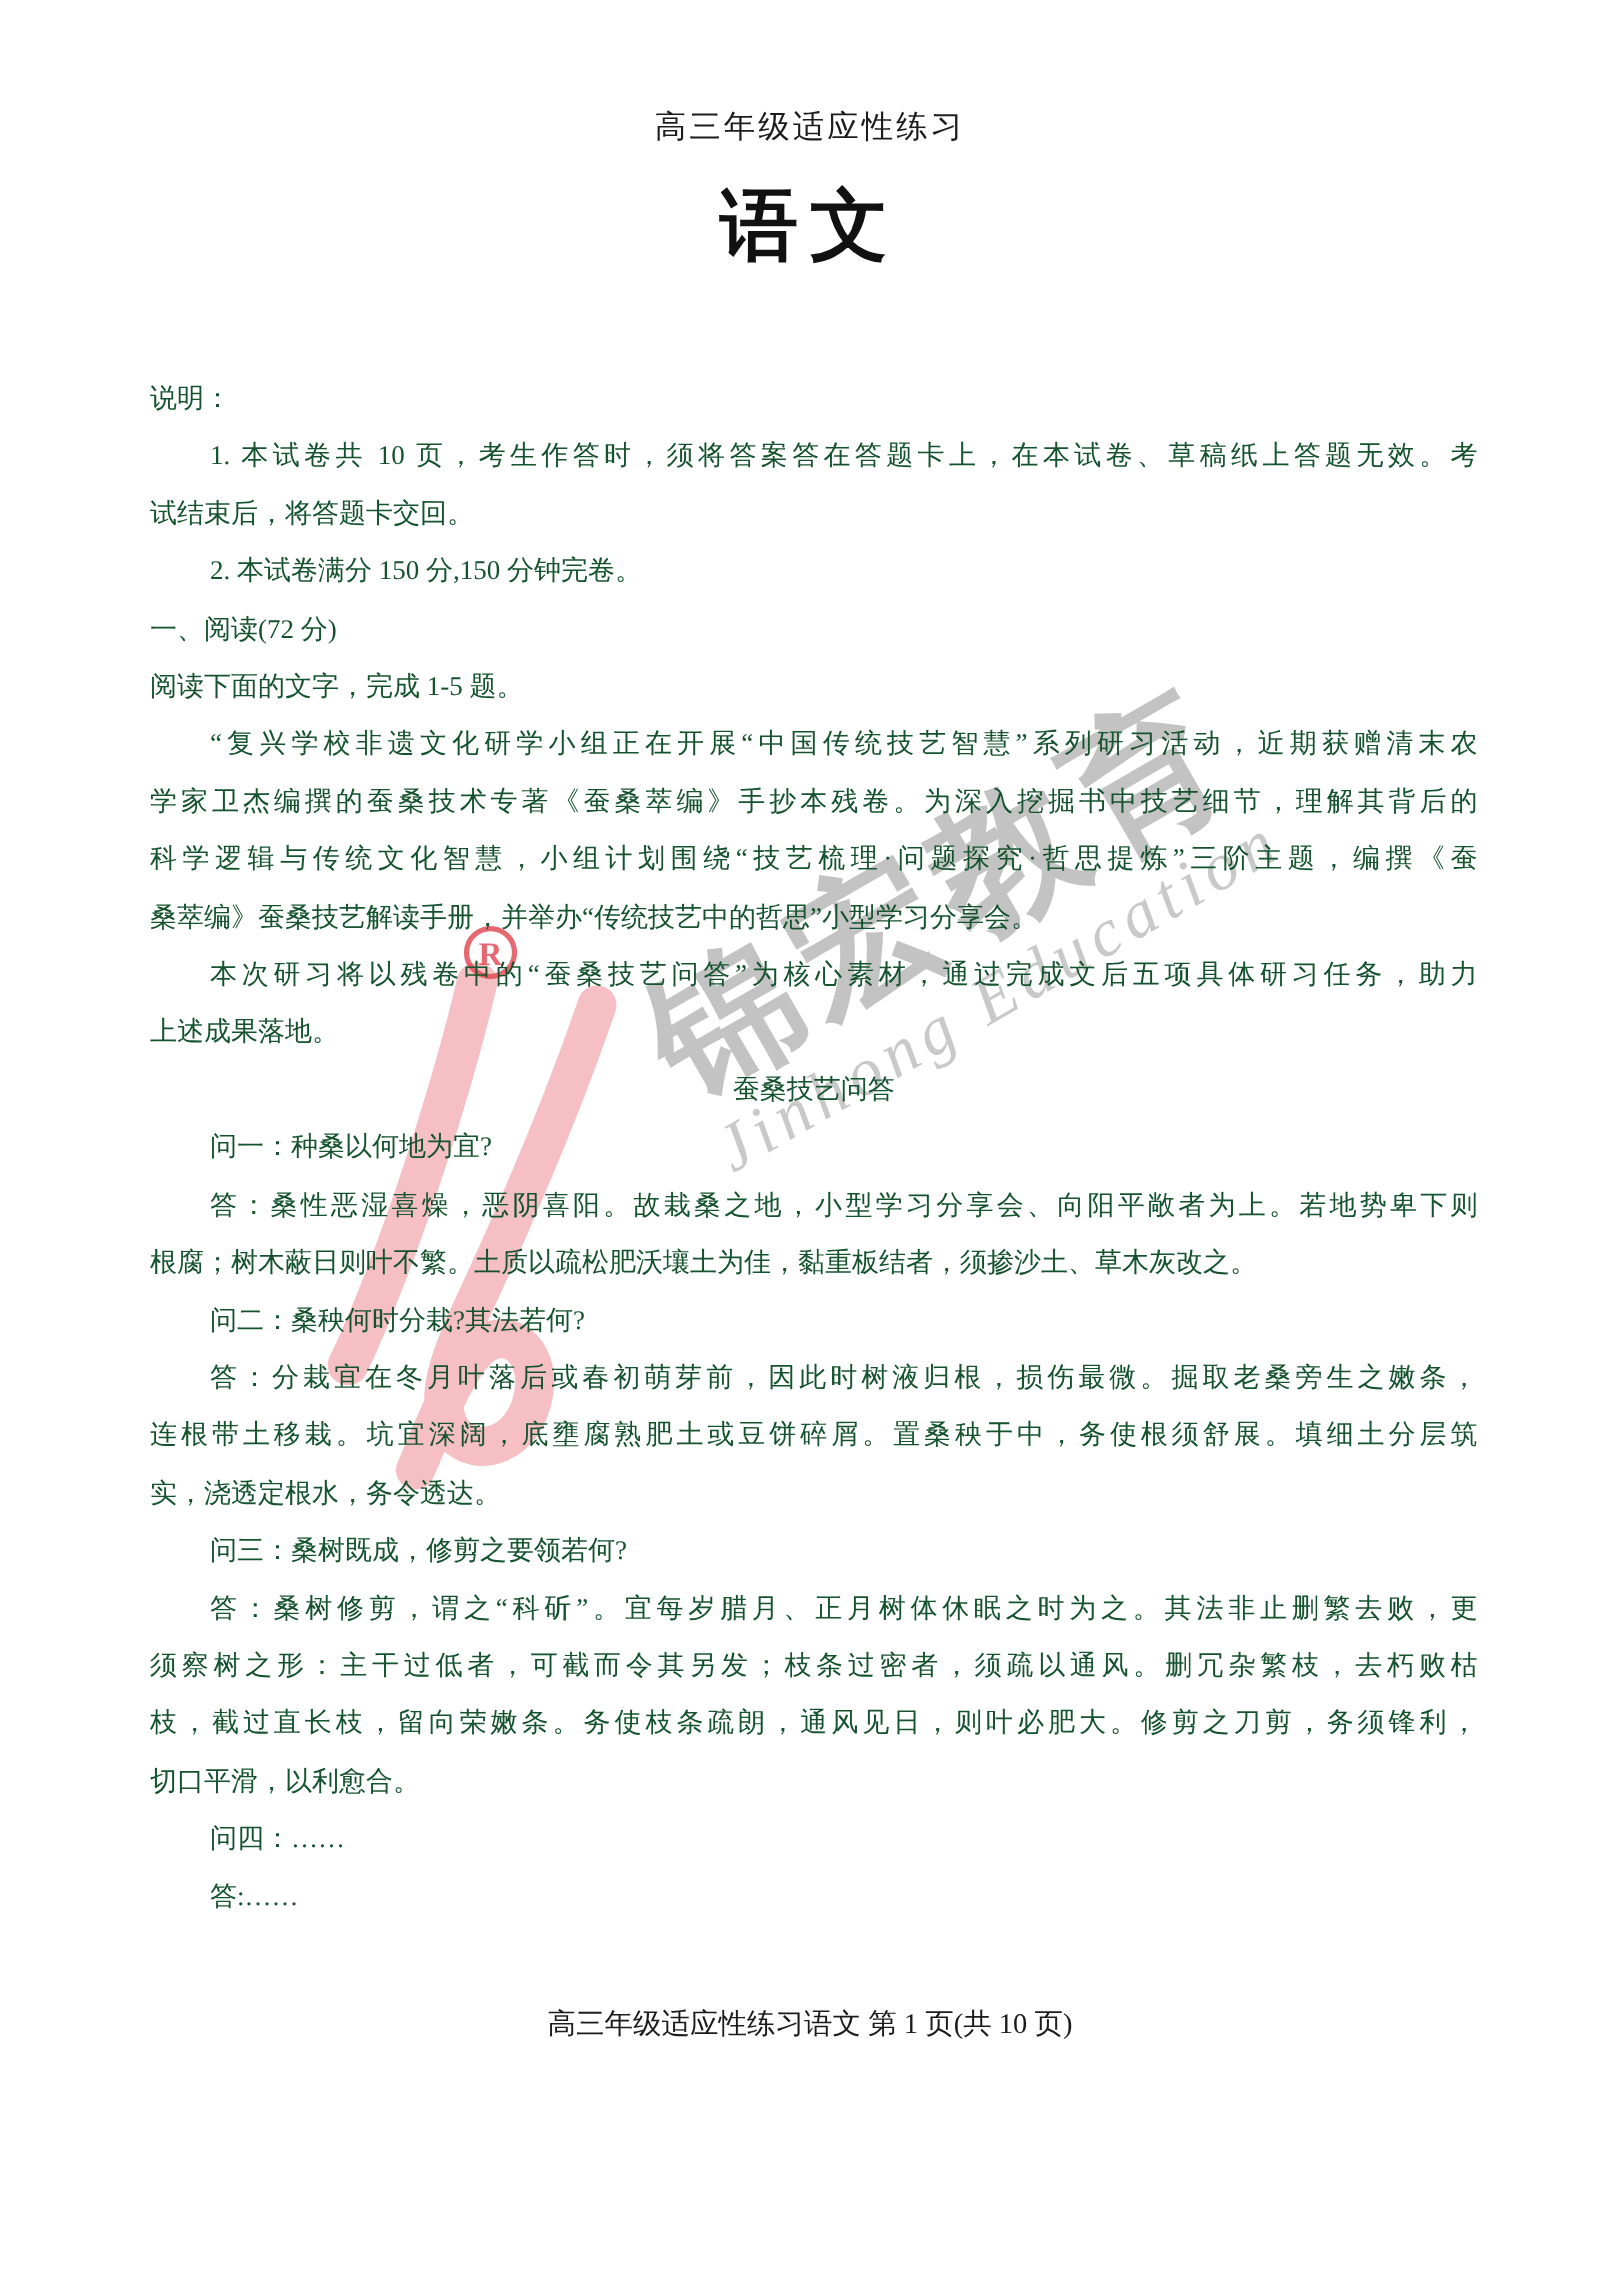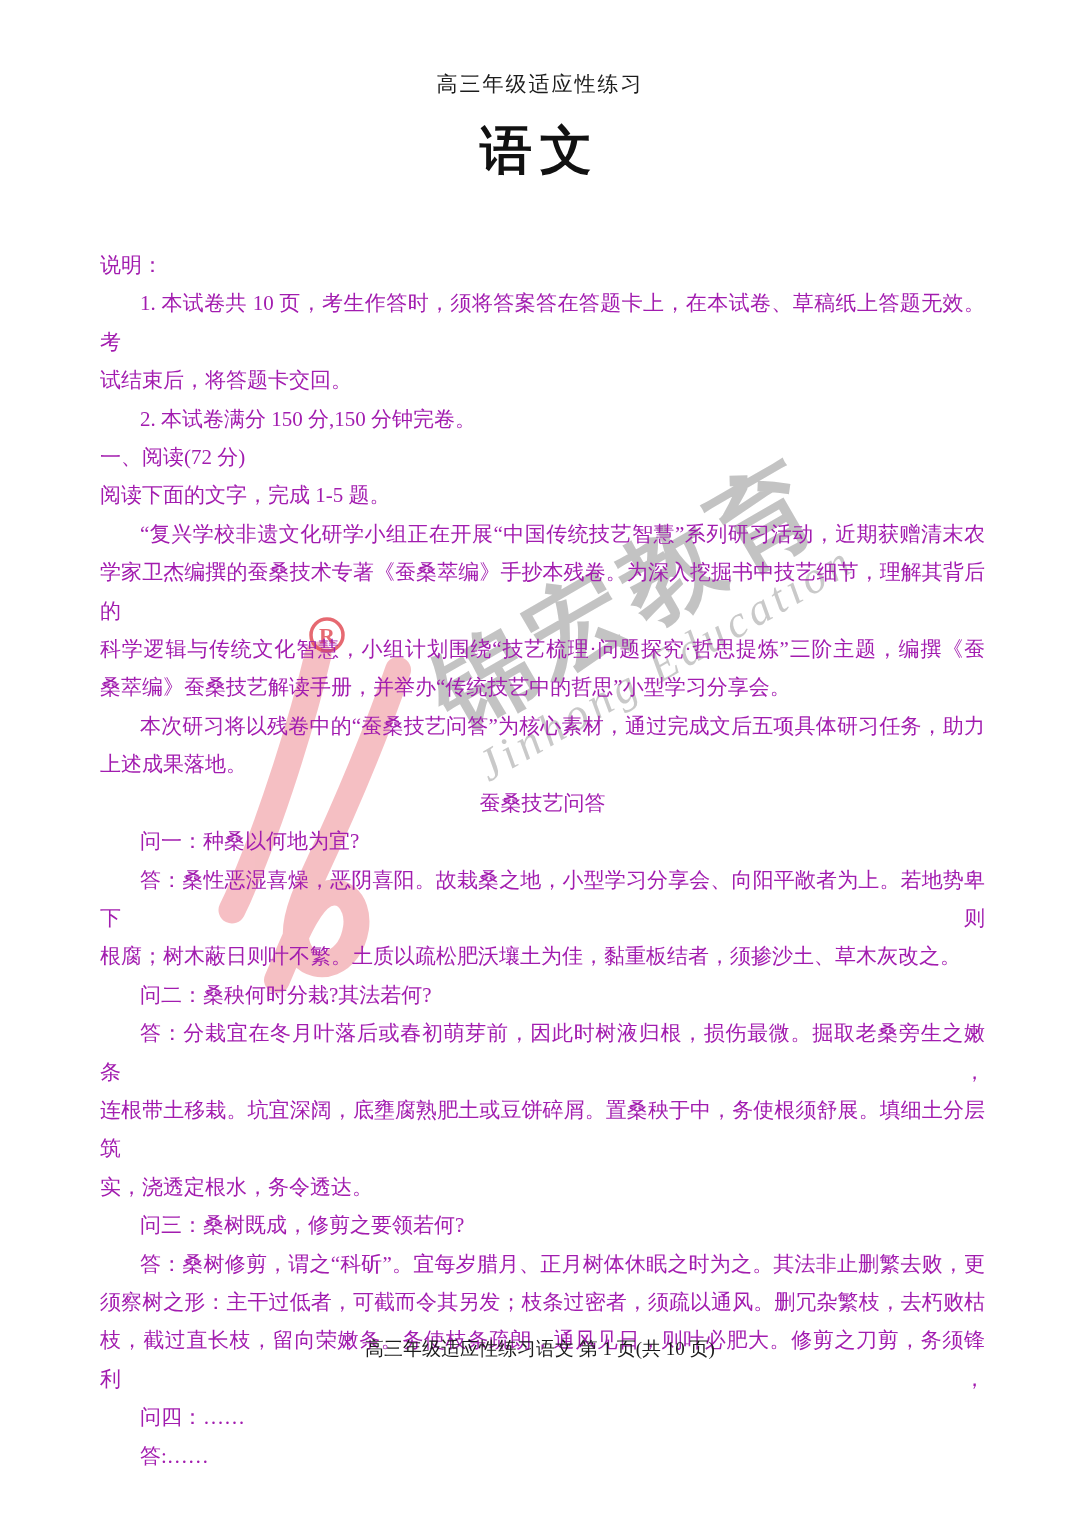--- a/index.html
+++ b/index.html
@@ -17,21 +17,21 @@
     z-index:2;
   }
   .page-title{
     position:absolute;top:104px;left:0;width:100%;
     text-align:center;font-size:52px;font-weight:bold;letter-spacing:8px;color:#111;
     z-index:2;
     margin-top:12px;
   }
   .content{
     position:absolute;left:100px;top:246px;width:885px;
-    font-size:21px;line-height:38.4px;color:#a21caf;
+    font-size:18px;line-height:38.4px;color:#14532d;
     z-index:2;
   }
   .content .line{white-space:nowrap;}
   .content .indent{text-indent:40px;}
   .content .fill{white-space:normal;text-align:justify;text-align-last:justify;}
   .content .fill.indent{text-indent:40px;}
   .content .center{text-align:center;text-indent:0;}
   .page-footer{
     position:absolute;top:1336px;left:0;width:100%;
     text-align:center;font-size:19px;color:#1b1b1b;
@@ -96,17 +96,18 @@
     <div class="line indent fill">答：桑性恶湿喜燥，恶阴喜阳。故栽桑之地，小型学习分享会、向阳平敞者为上。若地势卑下则</div>
     <div class="line">根腐；树木蔽日则叶不繁。土质以疏松肥沃壤土为佳，黏重板结者，须掺沙土、草木灰改之。</div>
     <div class="line indent">问二：桑秧何时分栽?其法若何?</div>
     <div class="line indent fill">答：分栽宜在冬月叶落后或春初萌芽前，因此时树液归根，损伤最微。掘取老桑旁生之嫩条，</div>
     <div class="line fill">连根带土移栽。坑宜深阔，底壅腐熟肥土或豆饼碎屑。置桑秧于中，务使根须舒展。填细土分层筑</div>
     <div class="line">实，浇透定根水，务令透达。</div>
     <div class="line indent">问三：桑树既成，修剪之要领若何?</div>
     <div class="line indent fill">答：桑树修剪，谓之“科斫”。宜每岁腊月、正月树体休眠之时为之。其法非止删繁去败，更</div>
     <div class="line fill">须察树之形：主干过低者，可截而令其另发；枝条过密者，须疏以通风。删冗杂繁枝，去朽败枯</div>
     <div class="line fill">枝，截过直长枝，留向荣嫩条。务使枝条疏朗，通风见日，则叶必肥大。修剪之刀剪，务须锋利，</div>
+    <div class="line">切口平滑，以利愈合。</div>
     <div class="line indent">问四：……</div>
     <div class="line indent">答:……</div>
   </div>
 
 <div class="page-footer">高三年级适应性练习语文 第 1 页(共 10 页)</div>
 
 </body></html>

